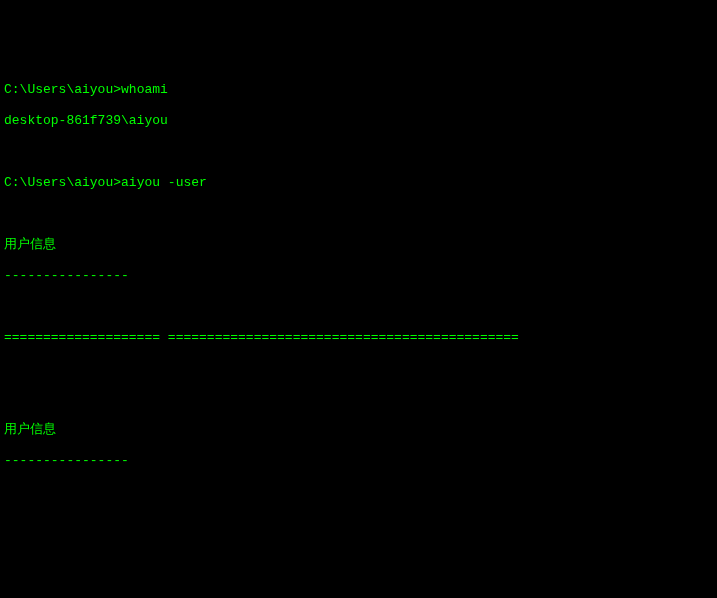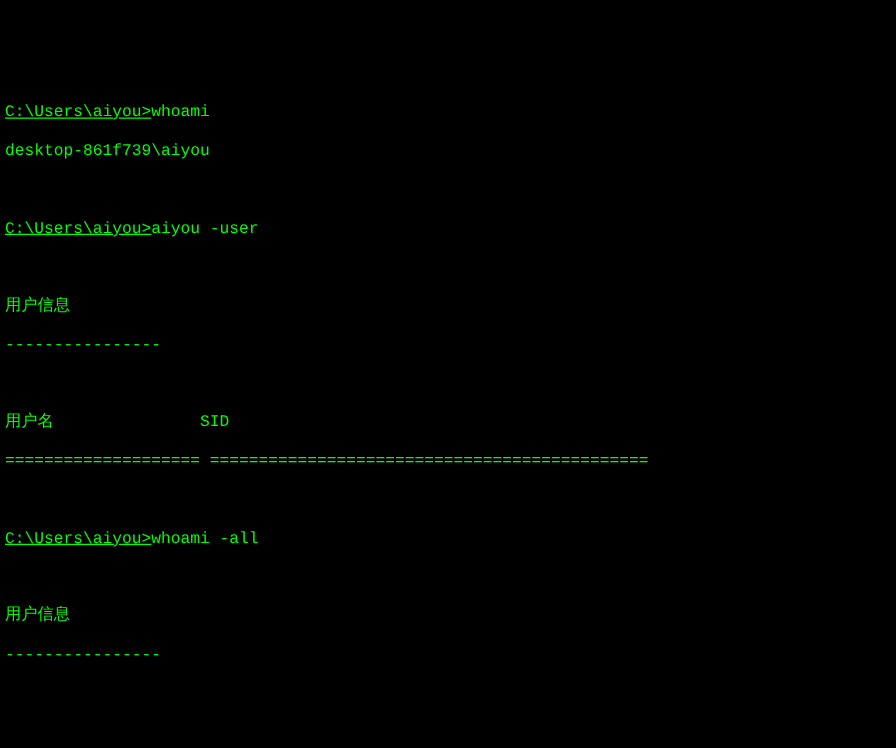--- a/index.html
+++ b/index.html
@@ -9,42 +9,40 @@
       font-family: 'Consolas', 'Courier New', monospace;
       font-size: 13px;
       line-height: 1.2;
       padding: 4px;
       width: 717px;
       height: 598px;
       overflow: hidden;
       white-space: pre;
     }
     .line { white-space: pre; }
-    .prompt { display: inline; text-decoration: underline; }
+    .prompt { display: inline; }
     .cmd { display: inline; }
     .spacer { height: 15px; }
   </style>
 </head>
 <body>
 
 
 
 <div>
 <div class="line"><span class="prompt">C:\Users\aiyou&gt;</span><span class="cmd">whoami</span></div>
 <div class="line">desktop-861f739\aiyou</div>
 <div class="spacer"></div>
 <div class="line"><span class="prompt">C:\Users\aiyou&gt;</span><span class="cmd">aiyou -user</span></div>
 <div class="spacer"></div>
 <div class="line">用户信息</div>
 <div class="line">----------------</div>
 <div class="spacer"></div>
-<div class="line"><span>用户名</span>               <span>SID</span></div>
 <div class="line"><span>====================</span> <span>=============================================</span></div>
 <div class="spacer"></div>
-<div class="line"><span class="prompt">C:\Users\aiyou&gt;</span><span class="cmd">whoami -all</span></div>
 <div class="spacer"></div>
 <div class="line">用户信息</div>
 <div class="line">----------------</div>
 <div class="spacer"></div>
 
 
 
 
 
 

